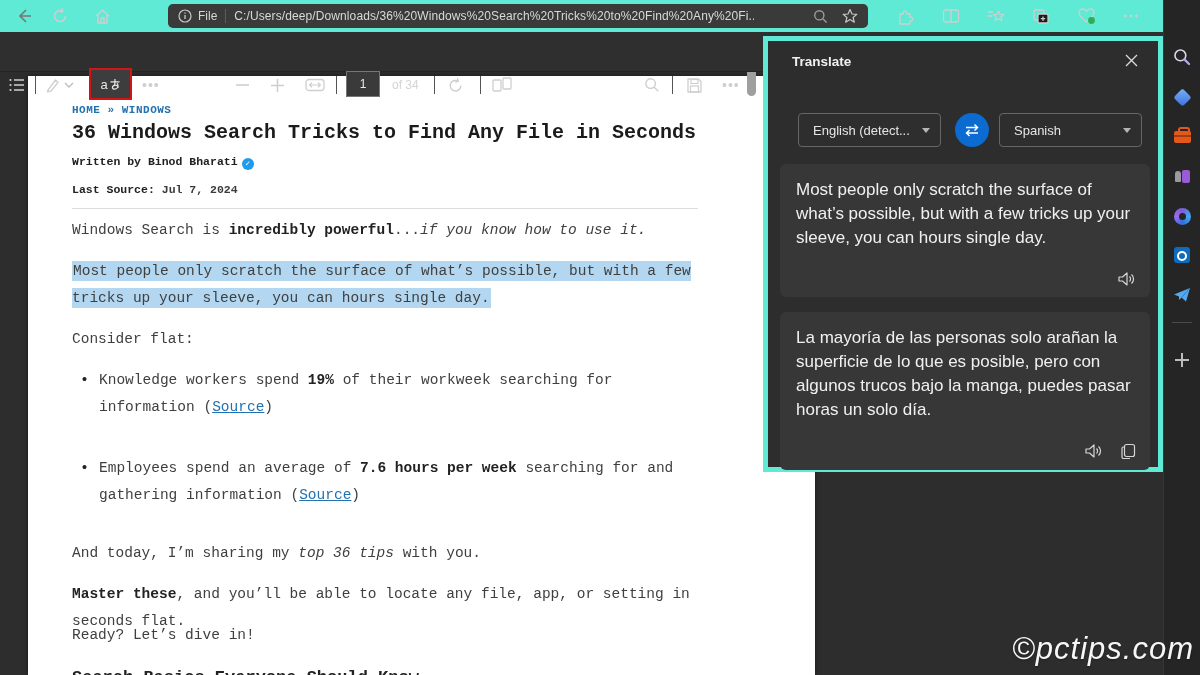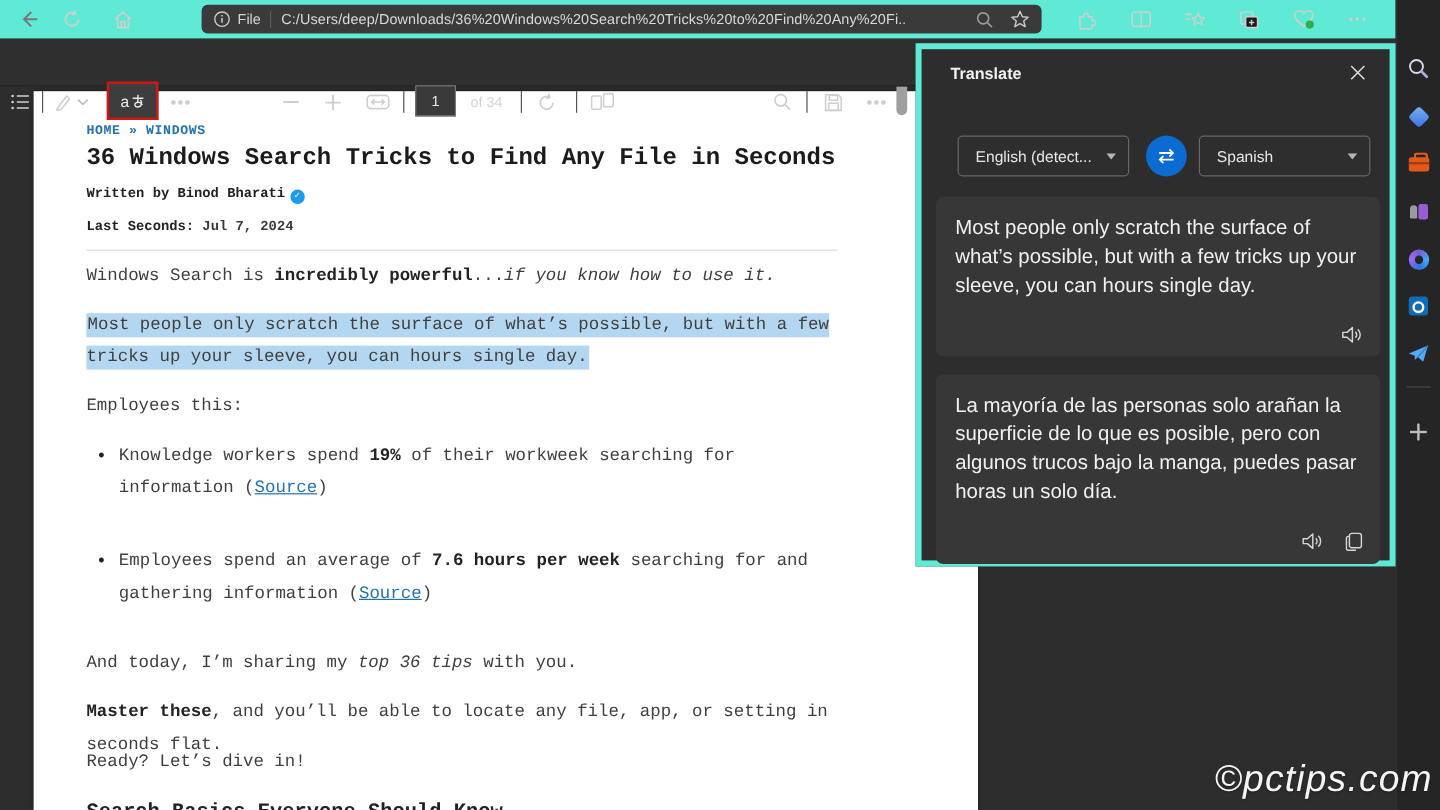--- a/index.html
+++ b/index.html
@@ -272,33 +272,33 @@
     <div class="pe" style="top:20px">
       <span class="crumb"><a>HOME</a>
       <span>»</span>
       <a>WINDOWS</a></span>
     </div>
     <div class="pe h1" style="top:44px">36 Windows Search Tricks to Find Any File in Seconds</div>
     <div class="pe byline" style="top:78px; line-height:16px">
       <span>Written by Binod Bharati</span><span class="badge">✓</span>
     </div>
     <div class="pe updated" style="top:106px; line-height:16px">
-      <span>Last Seconds:</span> <span style="color:#3a3a3a">Jul 7, 2024</span>
+      <span>Last Source:</span> <span style="color:#3a3a3a">Jul 7, 2024</span>
     </div>
     <div class="rule" style="top:132px"></div>
 
     <div class="pe" style="top:141px">
       <span>Windows Search is </span><b>incredibly powerful</b><span>...</span><i>if you know how to use it.</i>
     </div>
 
     <div class="pe" style="top:182px">
       <span class="hl">Most people only scratch the surface of what’s possible, but with a few tricks up your sleeve, you can hours single day.</span>
     </div>
 
-    <div class="pe" style="top:250px">Employees this:</div>
+    <div class="pe" style="top:250px">Consider flat:</div>
 
     <div class="pe li" style="top:291px">
       <span>Knowledge workers spend </span><b>19%</b><span> of their workweek searching for information (</span><a class="src">Source</a><span>)</span>
     </div>
     <div class="pe li" style="top:325px">
       <span>Employees spend an average of </span><b>7.6 hours per week</b><span> searching for and gathering information (</span><a class="src">Source</a><span>)</span>
     </div>
 
 
     <div class="pe" style="top:464px">

